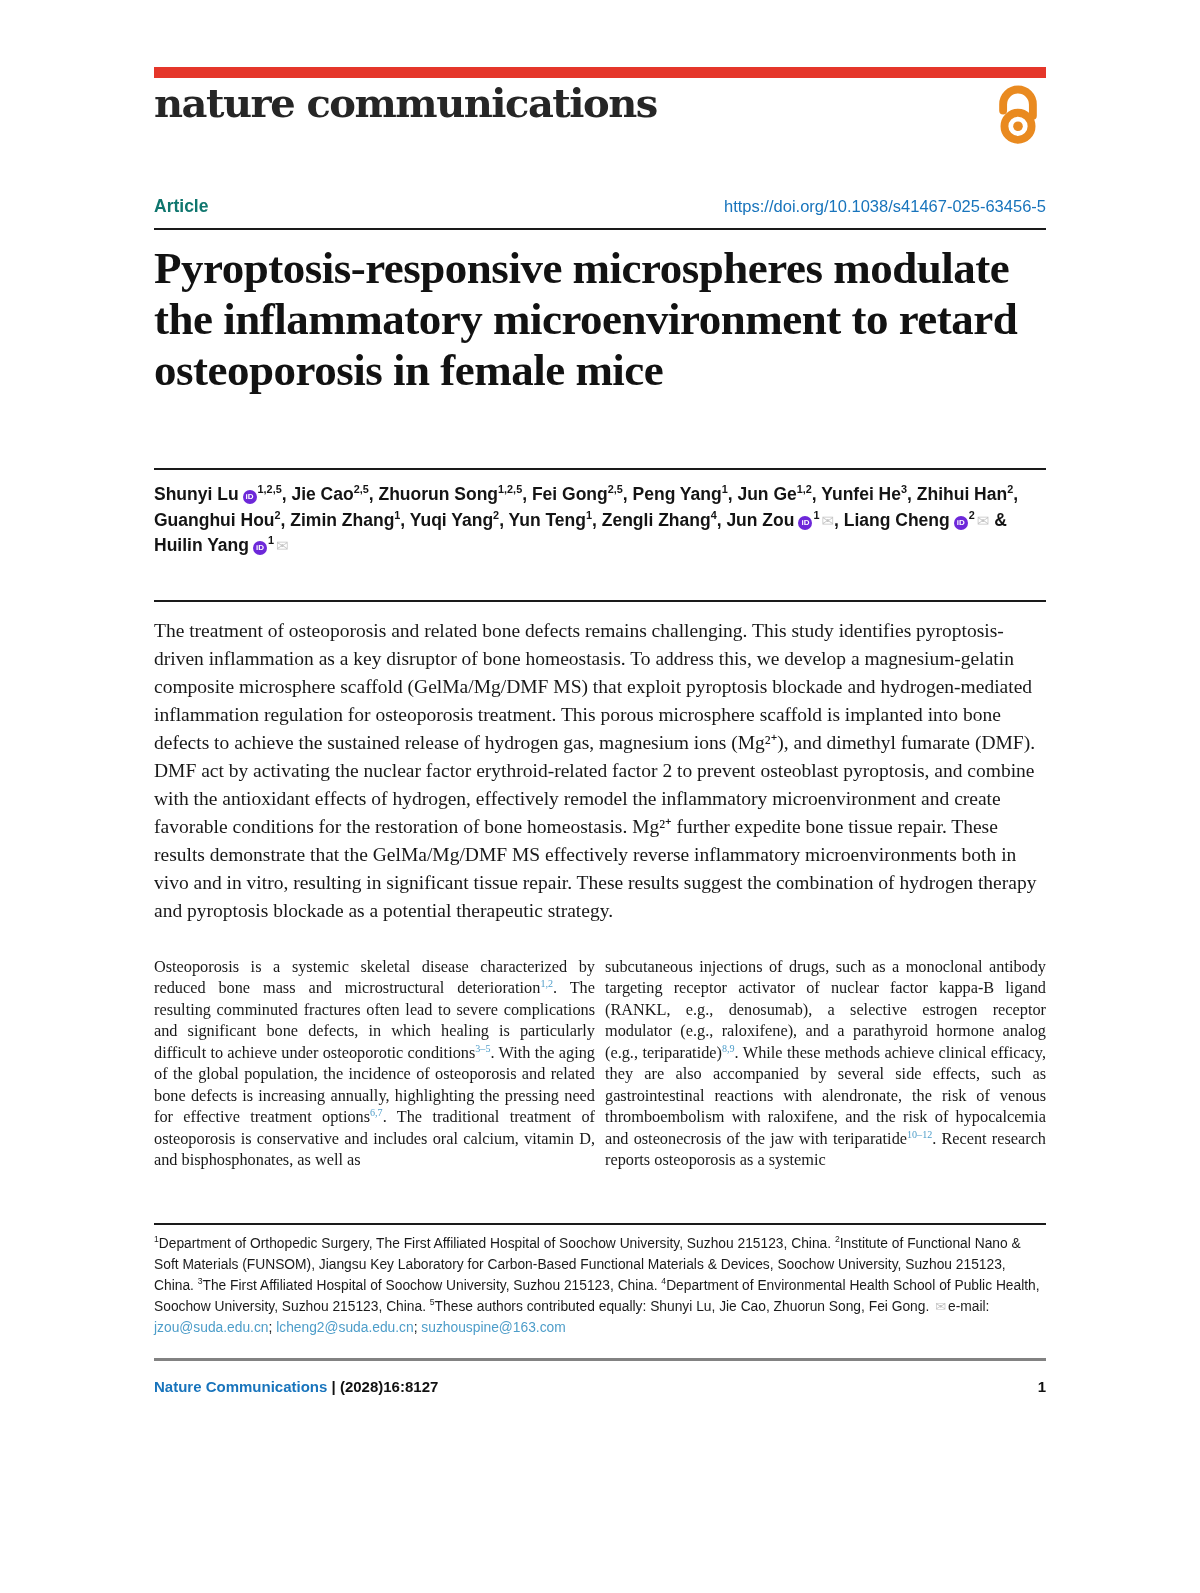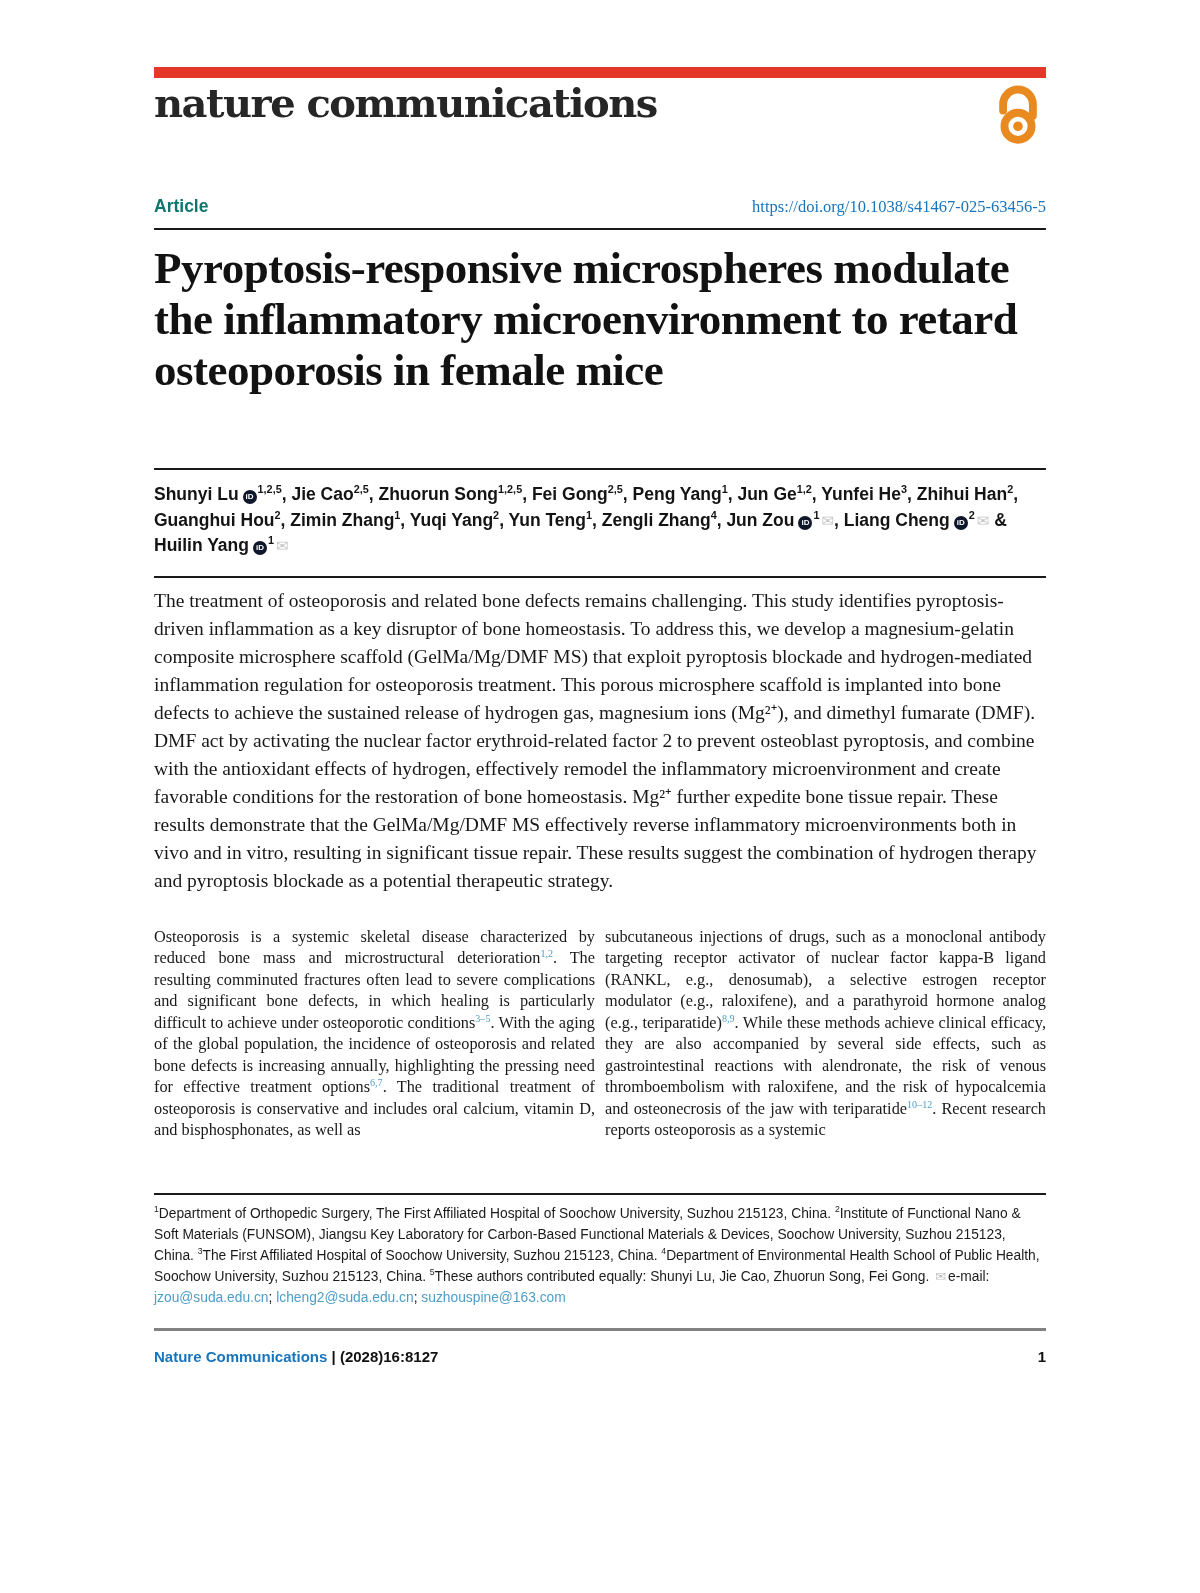--- a/index.html
+++ b/index.html
@@ -19,21 +19,21 @@
   }
   .red-bar{height:11px;background:var(--red);}
   .masthead{display:flex;justify-content:space-between;align-items:flex-start;margin-top:2px;height:116px;}
   .journal-logo{
     font-family:"DejaVu Serif",serif;font-weight:bold;font-size:40px;
     letter-spacing:-1.5px;line-height:1.15;color:#262626;
   }
   .oa-icon{margin-top:2px;}
   .article-row{display:flex;justify-content:space-between;align-items:baseline;font-family:"Liberation Sans",sans-serif;}
   .article-label{font-weight:bold;font-size:17.5px;color:#0f766e;}
-  .doi-link{font-size:16.5px;color:var(--blue);text-decoration:none;font-weight:500;font-family:Liberation Serif, serif;}
+  .doi-link{font-size:16.5px;color:var(--blue);text-decoration:none;font-weight:500;}
   .rule-black{border:none;border-top:2.5px solid #1a1a1a;margin:11px 0 0;}
   .title{
     font-family:"Liberation Serif",serif;font-weight:bold;color:#121212;
     font-size:45px;line-height:51px;letter-spacing:-0.5px;margin:13px 0 0;
   }
   .info-grid{display:flex;gap:34px;margin-top:72px;}
   .dates-col{width:318px;flex:none;font-family:"Liberation Sans",sans-serif;font-size:16px;border-top:2px solid #1a1a1a;color:#141414;}
   .date-row{padding:11px 0 12px;border-bottom:2px solid #1a1a1a;}
   .date-row.serif{font-family:"Liberation Serif",serif;font-size:16.5px;}
   .cfu{display:flex;align-items:center;gap:9px;font-size:15.5px;cursor:pointer;}
@@ -41,27 +41,27 @@
   .cfu-icon i.y{position:absolute;left:3px;bottom:3px;width:7px;height:7px;border-radius:50%;background:#f2c23e;}
   .cfu-icon i.b{position:absolute;right:3px;bottom:3px;width:7px;height:7px;border-radius:50%;background:#7db3d8;}
   .cfu-icon i.r{position:absolute;left:5px;top:3px;width:10px;height:13px;background:#d6332c;clip-path:polygon(0 0,100% 0,100% 100%,50% 68%,0 100%);}
   .authors-col{flex:1;min-width:0;}
   .authors{
     border-top:2px solid #1a1a1a;margin:0;padding-top:12px;
     font-family:"Liberation Sans",sans-serif;font-weight:bold;font-size:17.5px;line-height:25.5px;color:#141414;
   }
   .seg-sup{vertical-align:super;font-size:62%;line-height:0;}
   .seg-orcid{
-    display:inline-block;width:14px;height:14px;border-radius:50%;background:#0f172a;color:#fff;
+    display:inline-block;width:14px;height:14px;border-radius:50%;background:#6d28d9;color:#fff;
     font-size:8px;font-weight:bold;text-align:center;line-height:14px;margin:0 1px 0 4px;
     font-family:"Liberation Sans",sans-serif;vertical-align:1px;
   }
   .seg-mail{color:#c6c6c6;font-weight:normal;font-size:15px;margin-left:2px;}
   .abstract{
-    margin-top:17px;border-top:2px solid #1a1a1a;padding-top:9px;
+    margin-top:41px;border-top:2px solid #1a1a1a;padding-top:15px;
     font-size:19.5px;line-height:28px;color:#181818;
   }
   .body-cols{display:flex;gap:10px;margin-top:31px;}
   .body-cols p{margin:0;flex:1;text-align:justify;font-size:16.3px;line-height:21.5px;color:#191919;}
   .seg-ref{color:var(--lblue);vertical-align:super;font-size:62%;line-height:0;}
   .footnotes{
     margin-top:52px;border-top:2px solid #1a1a1a;padding-top:8px;
     font-family:"Liberation Sans",sans-serif;font-size:13.8px;line-height:21px;color:#1b1b1b;
   }
   .footnotes .seg-mail{font-size:13px;color:#c0c0c0;margin:0 2px 0 2px;}

